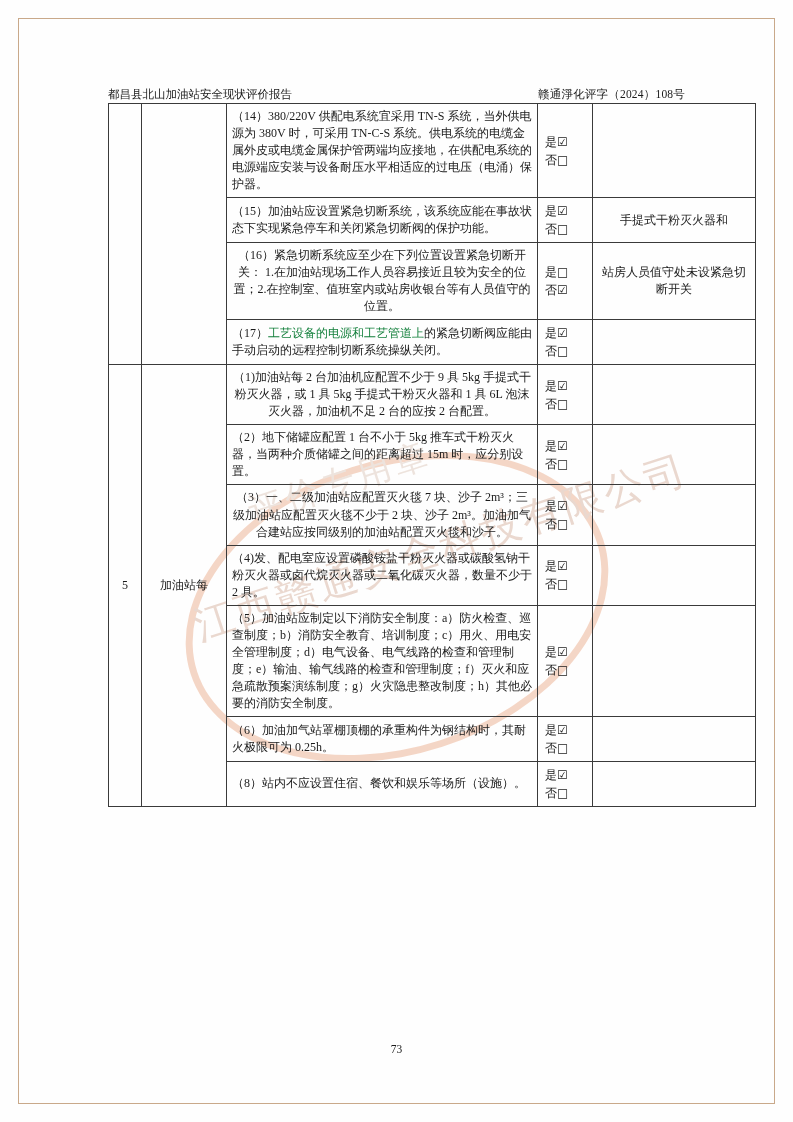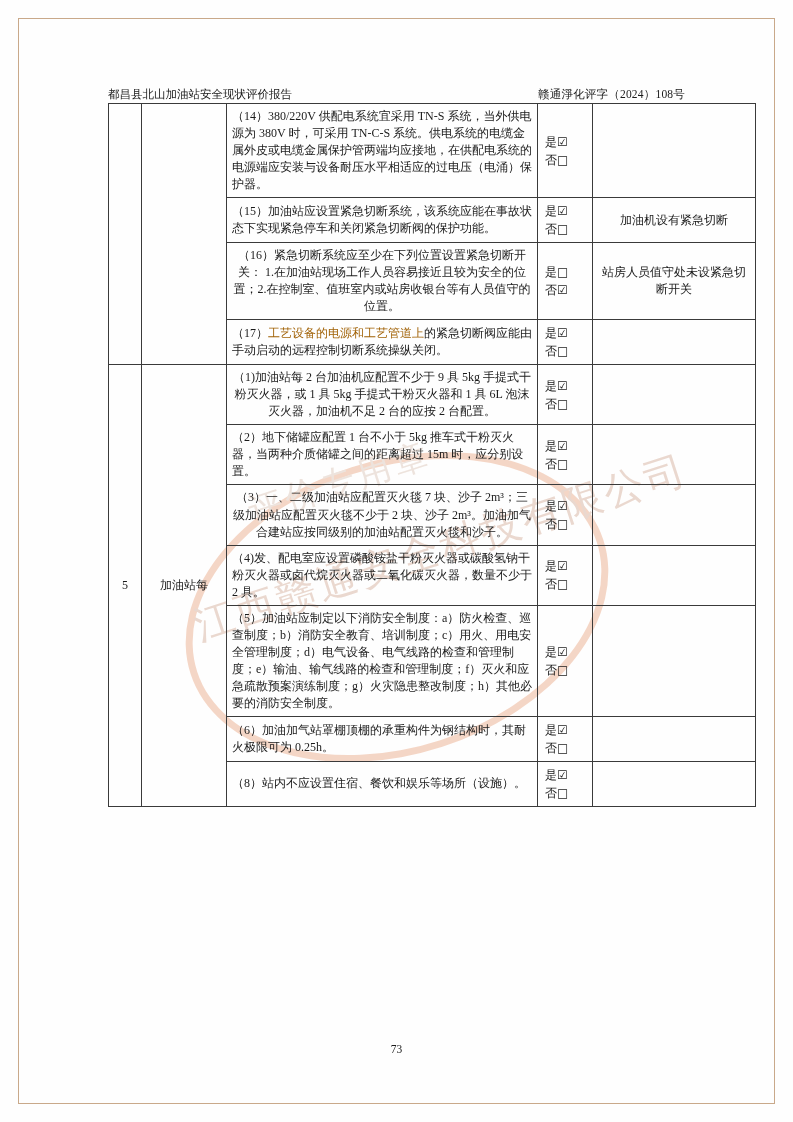--- a/index.html
+++ b/index.html
@@ -65,21 +65,21 @@
   td.colno { width: 22px; text-align: center; }
   td.colcat { width: 74px; text-align: center; }
   td.colitem { width: 300px; }
   td.colcheck { width: 44px; text-align: left; white-space: nowrap; }
   td.colremark { width: 152px; text-align: center; font-size: 11.5px; }
 
   .checkline { line-height: 1.5; font-size: 12px; padding-left: 2px; }
   .box { font-family: "DejaVu Sans", sans-serif; font-size: 12px; }
 
   .center { text-align: center; }
-  .red { color: #a16207; }
+  .red { color: #15803d; }
   .redline { color: #d81f1f; }
   .pagenum {
     position: absolute;
     bottom: 67px;
     left: 0;
     width: 793px;
     text-align: center;
     font-size: 11.5px;
     color: #1a1a1a;
   }
@@ -157,21 +157,21 @@
             <div class="checkline"><span>否</span><span class="box">□</span></div>
           </td>
           <td class="colremark"></td>
         </tr>
         <tr>
           <td class="colitem">（15）加油站应设置紧急切断系统，该系统应能在事故状态下实现紧急停车和关闭紧急切断阀的保护功能。</td>
           <td class="colcheck">
             <div class="checkline"><span>是</span><span class="box">☑</span></div>
             <div class="checkline"><span>否</span><span class="box">□</span></div>
           </td>
-          <td class="colremark">加油机设有紧急切断</td>
+          <td class="colremark">手提式干粉灭火器和</td>
         </tr>
         <tr>
           <td class="colitem center">（16）紧急切断系统应至少在下列位置设置紧急切断开关：
 1.在加油站现场工作人员容易接近且较为安全的位置；2.在控制室、值班室内或站房收银台等有人员值守的位置。</td>
           <td class="colcheck">
             <div class="checkline"><span>是</span><span class="box">□</span></div>
             <div class="checkline"><span>否</span><span class="box">☑</span></div>
           </td>
           <td class="colremark redline">站房人员值守处未设紧急切断开关</td>
         </tr>

